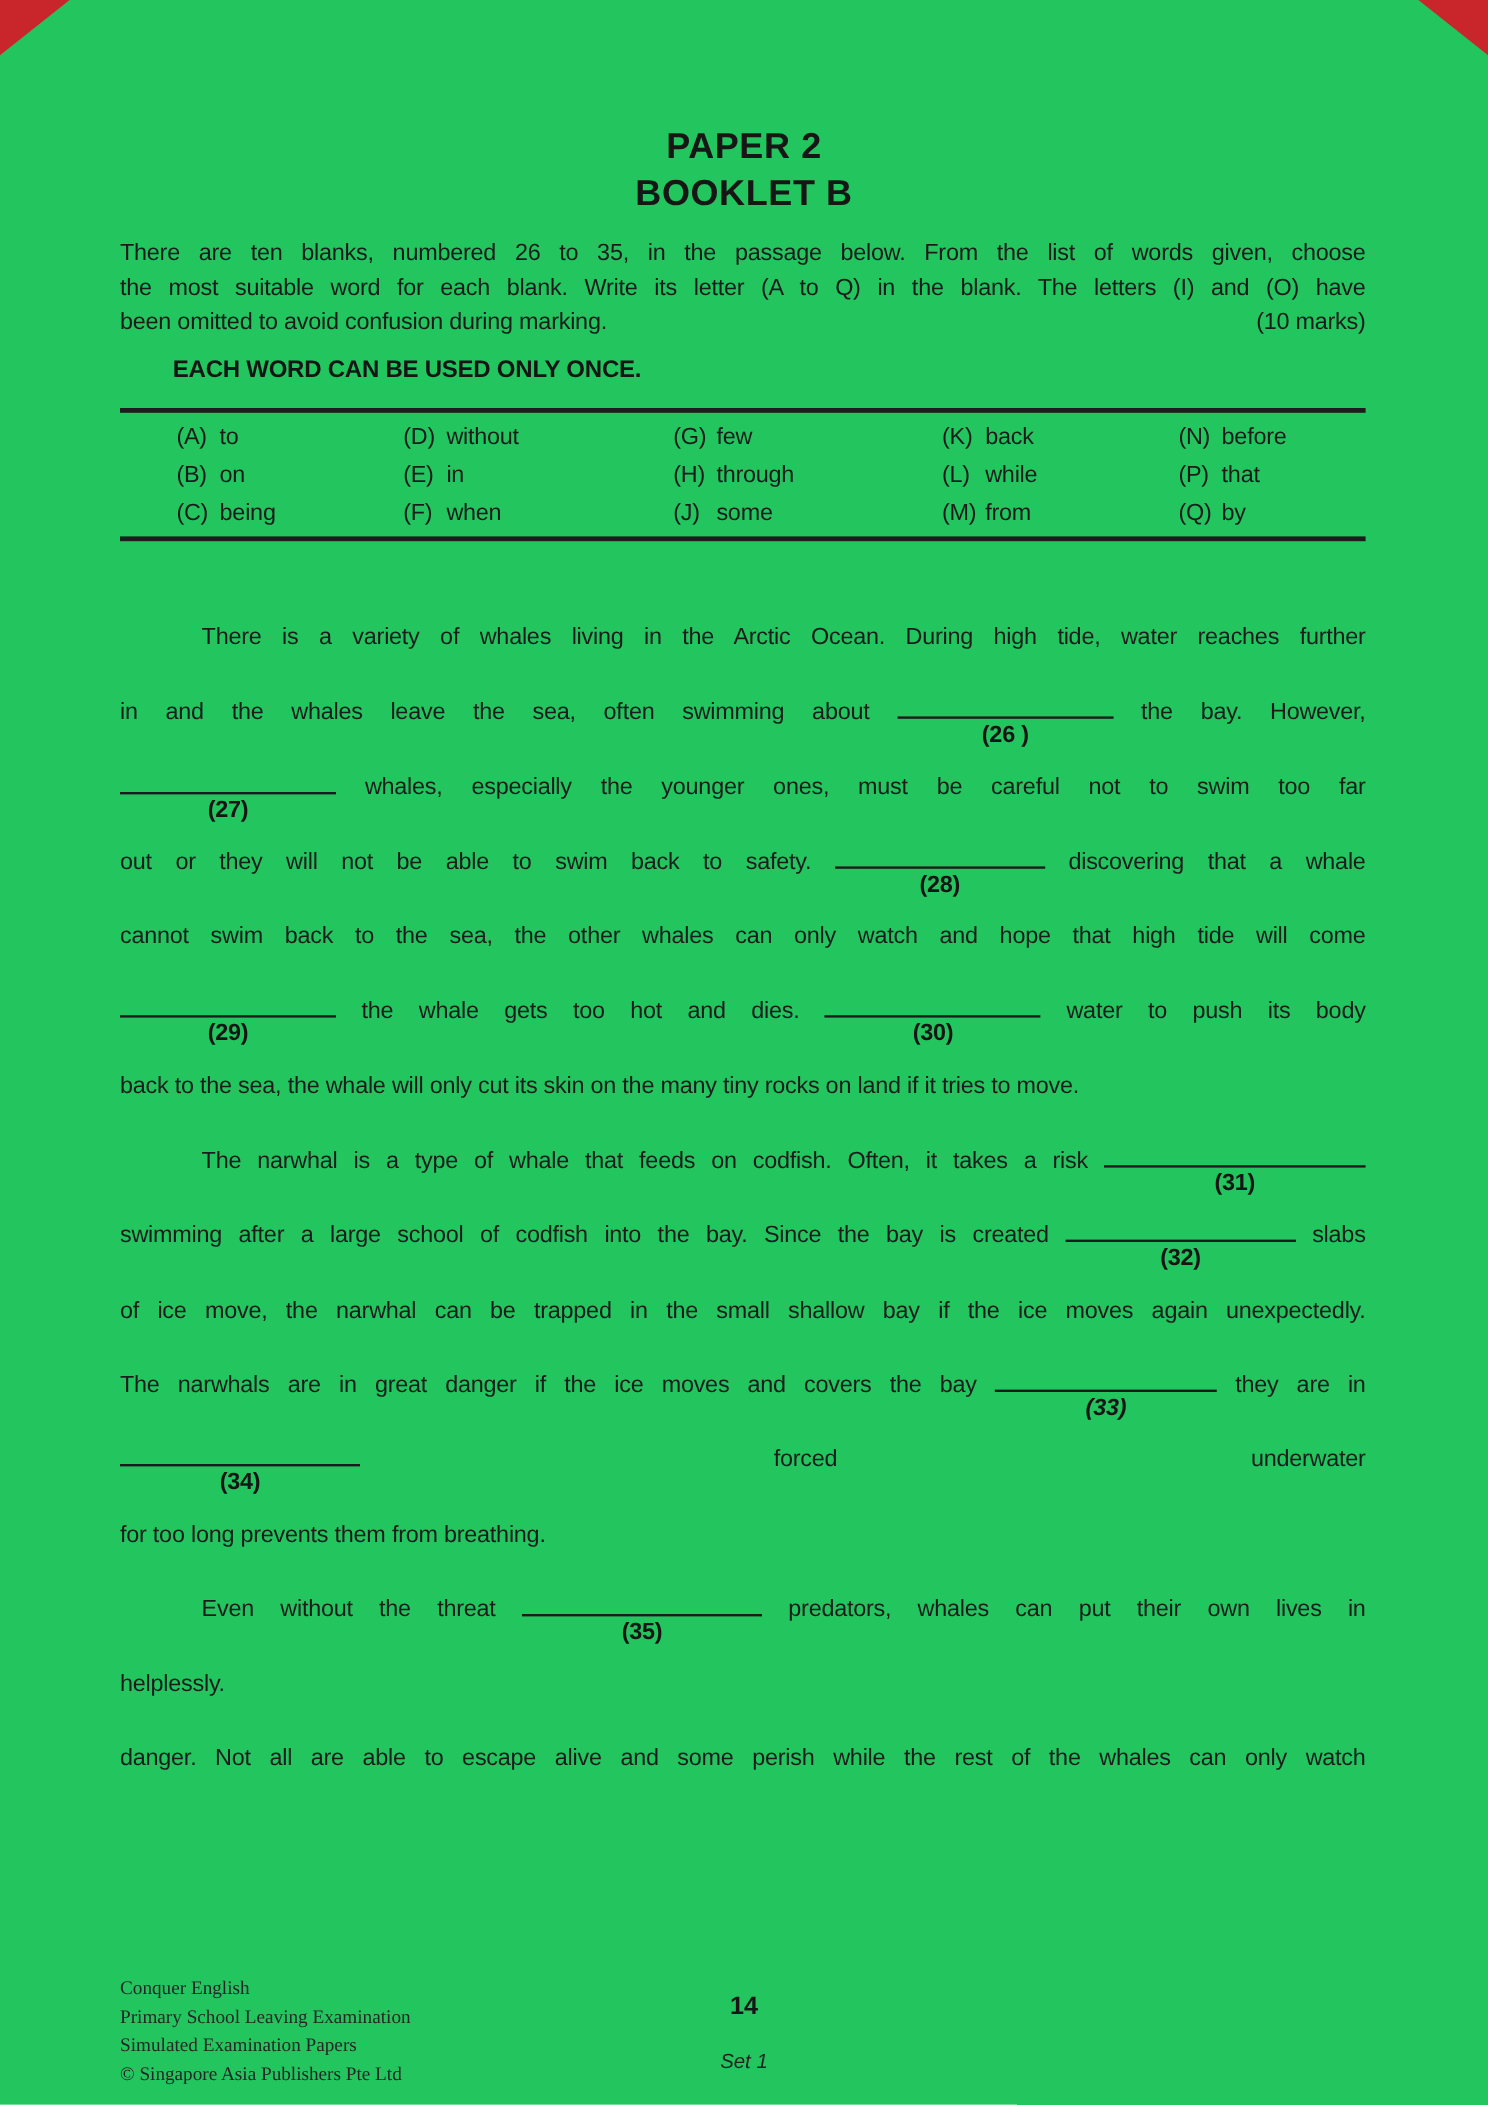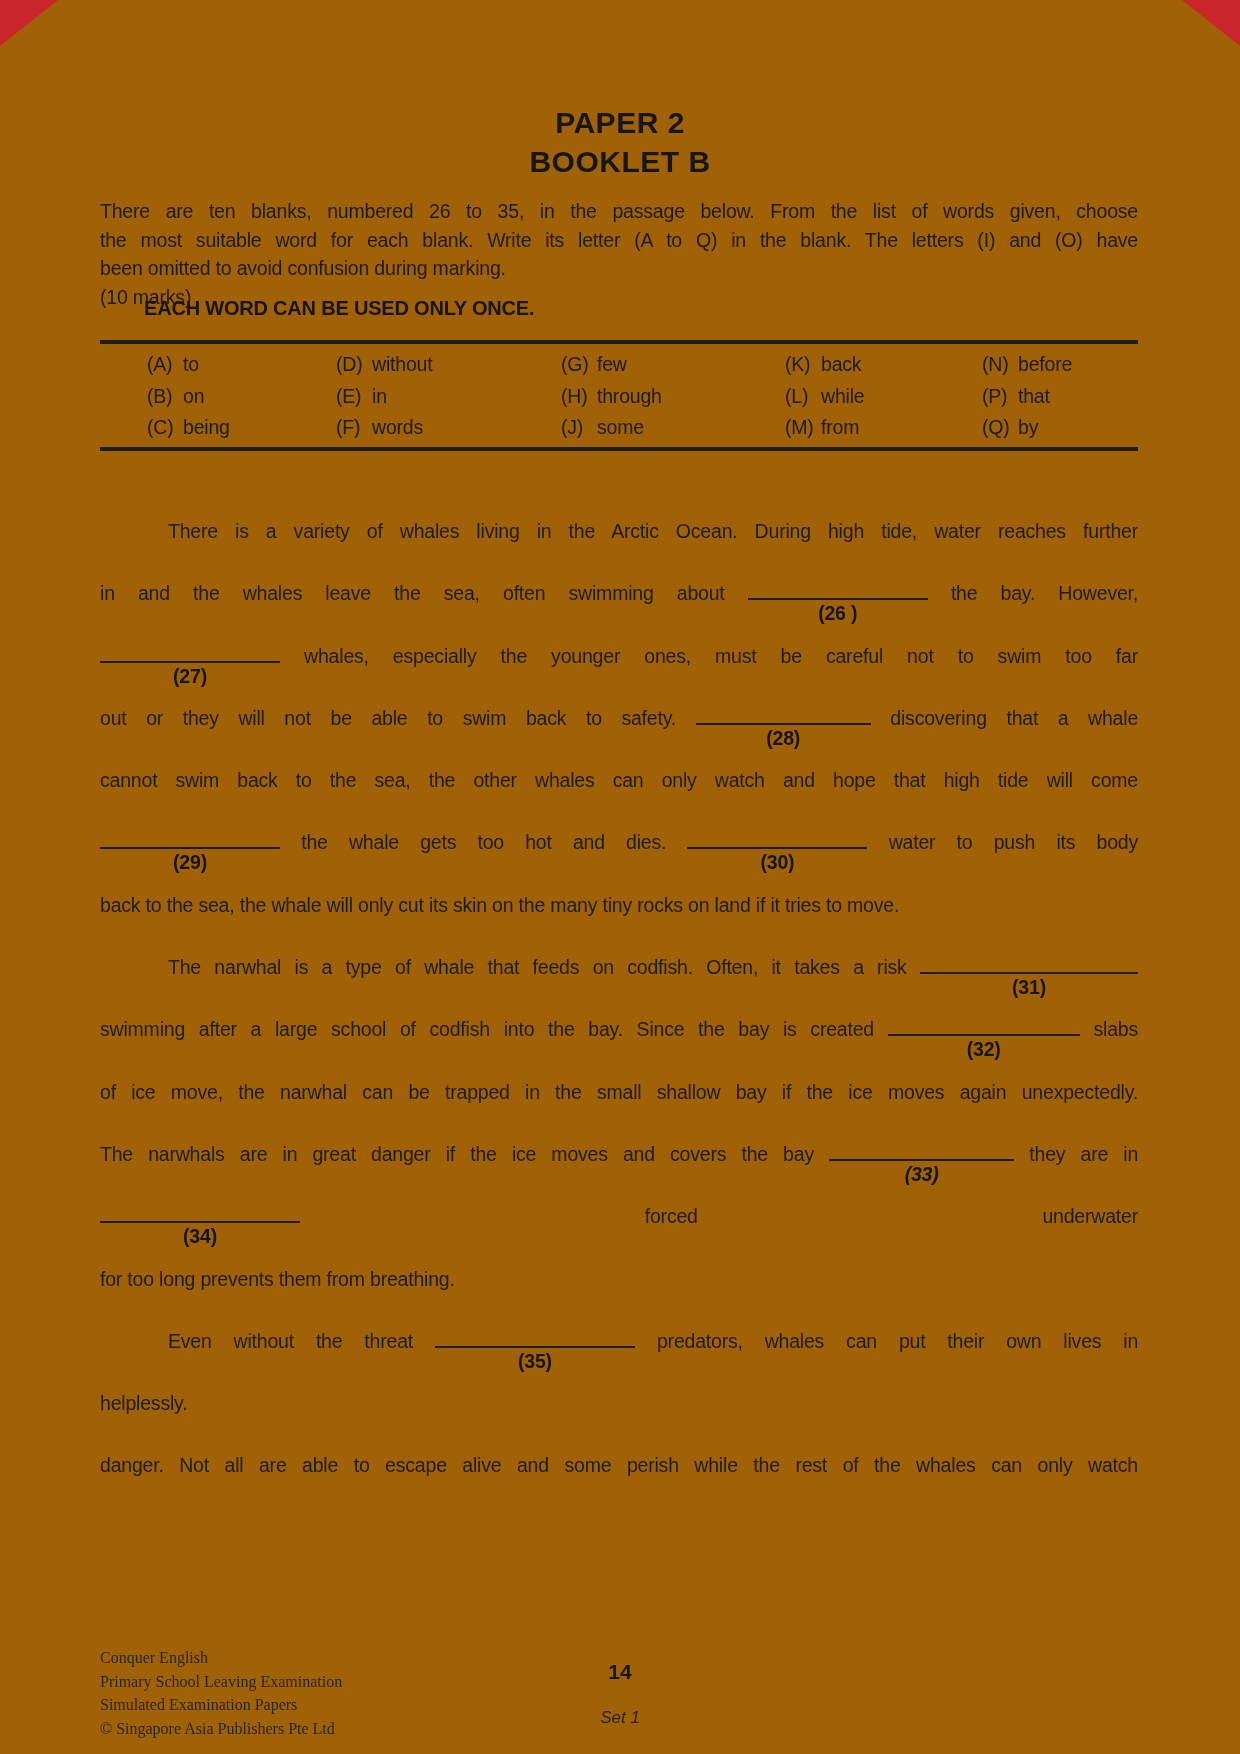--- a/index.html
+++ b/index.html
@@ -1,30 +1,30 @@
 <!DOCTYPE html>
 <html><head>
 <meta charset="utf-8">
 <style>
   html,body{margin:0;padding:0;background:#ffffff;}
   .page{
-    position:relative;width:1240px;height:1754px;background:#a16207;overflow:hidden;
+    position:relative;width:1240px;height:1754px;background:#22c55e;overflow:hidden;
     font-family:"Liberation Sans",sans-serif;color:#1b1b1b;
   }
   
   .corner{position:absolute;top:0;width:0;height:0;}
   .corner.left{left:0;border-top:46px solid var(--corner,#c9262c);border-right:58px solid transparent;}
   .corner.right{right:0;border-top:46px solid var(--corner,#c9262c);border-left:58px solid transparent;}
 
   header{position:absolute;top:103px;left:0;right:0;text-align:center;
     font-weight:bold;font-size:30px;line-height:39px;letter-spacing:0.5px;color:#161616;}
 
   .intro{position:absolute;left:100px;width:1038px;top:197px;font-size:19.5px;line-height:28.5px;letter-spacing:-0.2px;}
   .jl{text-align:justify;text-align-last:justify;}
-  .intro .last{display:flex;justify-content:space-between;text-align:left;flex-direction:column;}
+  .intro .last{display:flex;justify-content:space-between;text-align:left;}
 
   .note{position:absolute;left:100px;top:297px;font-weight:bold;font-size:20px;letter-spacing:-0.2px;color:#151515;margin-left:44px;}
 
   .bank{position:absolute;left:100px;width:1038px;top:340px;box-sizing:border-box;
     border-top:4px solid #1d1d1d;border-bottom:4px solid #1d1d1d;height:111px;
     padding:9px 0 0 47px;font-size:19.5px;letter-spacing:-0.2px;}
   .bank-row{display:grid;grid-template-columns:189px 225px 224px 197px auto;height:31.5px;align-items:start;}
   .bank-cell{display:flex;align-items:baseline;white-space:nowrap;}
   .bank-letter{min-width:36px;display:inline-block;}
   .bank-word{display:inline-block;margin-left:0;}
@@ -111,21 +111,21 @@
           <span class="bank-word">that</span>
         </div>
       </div>
       <div class="bank-row">
         <div class="bank-cell">
           <span class="bank-letter">(C)</span>
           <span class="bank-word">being</span>
         </div>
         <div class="bank-cell">
           <span class="bank-letter">(F)</span>
-          <span class="bank-word">words</span>
+          <span class="bank-word">when</span>
         </div>
         <div class="bank-cell">
           <span class="bank-letter">(J)</span>
           <span class="bank-word">some</span>
         </div>
         <div class="bank-cell">
           <span class="bank-letter">(M)</span>
           <span class="bank-word">from</span>
         </div>
         <div class="bank-cell">

